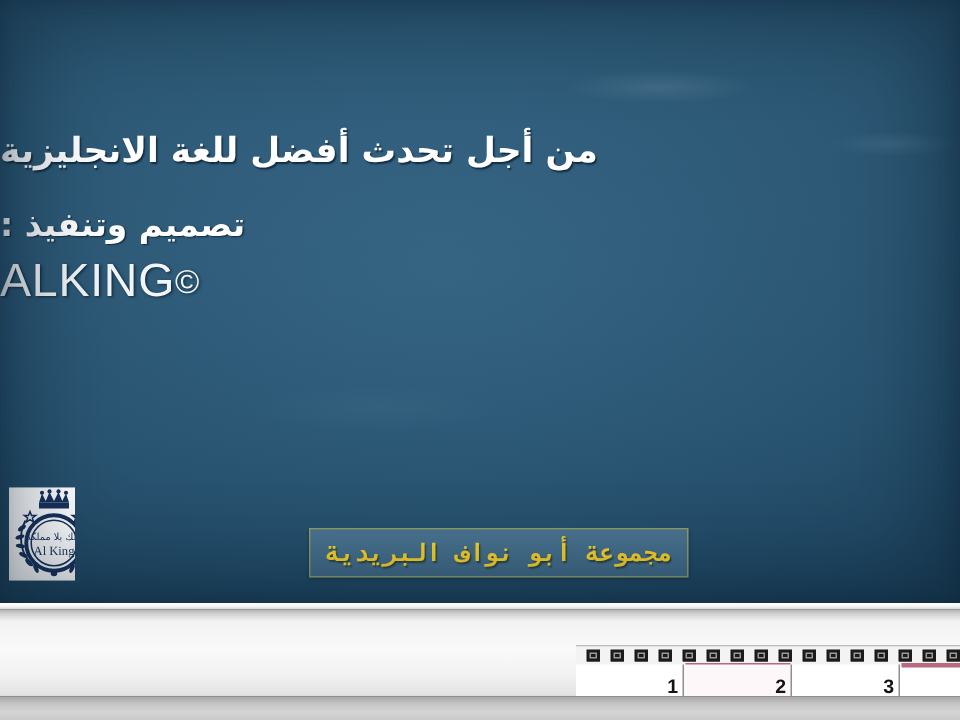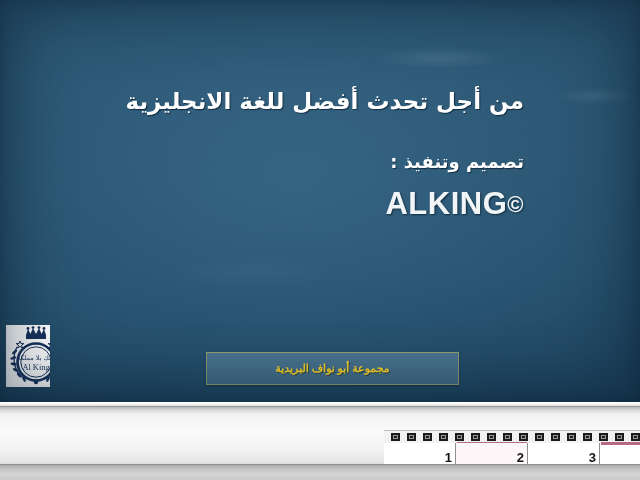--- a/index.html
+++ b/index.html
@@ -57,50 +57,50 @@
       inset 0 0 14px 0px rgba(8,26,42,0.30);
     pointer-events: none;
   }
 
   
   .title-block {
     position: absolute;
     left: 0;
     top: 86px;
     width: 524px;
-    text-align: right;
+    text-align: left;
     direction: rtl;
   }
   .title-line-1 {
     font-family: "DejaVu Sans", "Liberation Sans", sans-serif;
     font-weight: bold;
     font-size: 23px;
     line-height: 30px;
     color: #ffffff;
     letter-spacing: 0px;
     text-shadow: 1px 1px 1px rgba(10,30,48,0.75);
     white-space: nowrap;
   }
   .title-line-2 {
-    margin-top: 31px;
+    margin-top: 20px;
     font-family: "DejaVu Sans", "Liberation Sans", sans-serif;
     font-weight: bold;
-    font-size: 18px;
+    font-size: 22px;
     line-height: 29px;
     color: #ffffff;
     text-shadow: 1px 1px 1px rgba(10,30,48,0.75);
     white-space: nowrap;
   }
   .title-line-3 {
     margin-top: 3px;
     direction: ltr;
     font-family: "Liberation Sans", sans-serif;
-    font-weight: bold;
+    font-weight: normal;
     font-size: 31px;
-    line-height: 50px;
+    line-height: 38px;
     color: #f2f5f7;
     letter-spacing: 0.5px;
     text-shadow: 1px 1px 2px rgba(10,30,48,0.8);
     white-space: nowrap;
   }
   .title-line-3 .cmark {
     font-size: 22px;
     vertical-align: 2px;
   }
 
@@ -114,23 +114,23 @@
     box-sizing: border-box;
     background: linear-gradient(180deg, #4b7490 0%, #47708c 45%, #416a87 100%);
     border: 1px solid #8e9f6d;
     box-shadow: 0 1px 2px rgba(6,22,36,0.45);
     display: flex;
     align-items: center;
     justify-content: center;
     direction: rtl;
   }
   .banner-text {
-    font-family: Liberation Serif, serif;
+    font-family: Liberation Mono, monospace;
     font-weight: bold;
-    font-size: 11px;
+    font-size: 16px;
     color: #fcd22a;
     text-shadow: 1px 1px 1px rgba(20,40,10,0.55);
     white-space: nowrap;
   }
 
   
   .logo {
     position: absolute;
     left: 6px;
     top: 325px;

